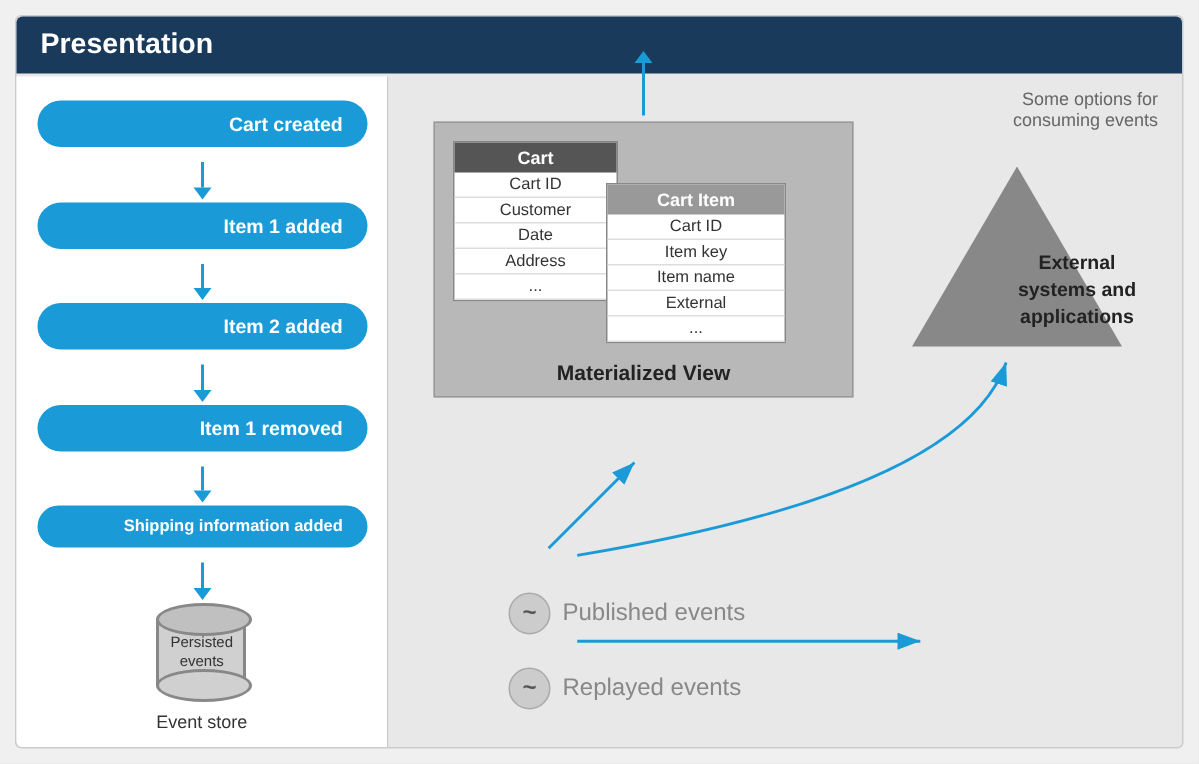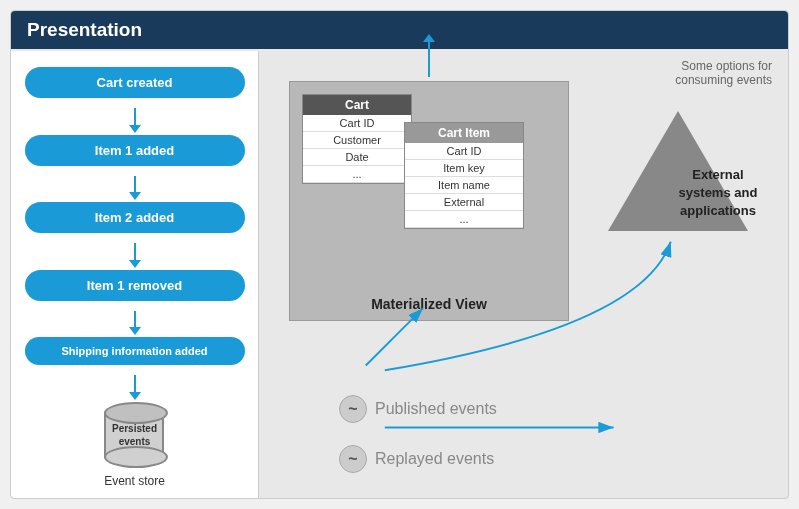--- a/index.html
+++ b/index.html
@@ -58,21 +58,21 @@
     }
 
     .event-pill {
       background: #1a9bd7;
       color: white;
       font-weight: bold;
       font-size: 13px;
       border-radius: 20px;
       padding: 8px 16px;
       width: 220px;
-      text-align: center;
+      text-align: right;
     }
 
     .arrow-down {
       width: 2px;
       background: #1a9bd7;
       height: 30px;
       margin: 2px auto;
       position: relative;
     }
     .arrow-down::after {
@@ -120,21 +120,21 @@
       bottom: -10px;
       left: -2px;
       width: 60px;
       height: 18px;
       background: #d0d0d0;
       border: 2px solid #888;
       border-radius: 50%;
     }
     .cylinder-label {
       font-size: 10px;
-      font-weight: bold;
+      font-weight: normal;
       color: #333;
       text-align: center;
       z-index: 1;
       line-height: 1.3;
     }
     .event-store-text {
       font-size: 12px;
       color: #333;
       margin-top: 14px;
       text-align: center;
@@ -158,21 +158,21 @@
       color: #666;
       text-align: right;
     }
 
     
     .mat-view-container {
       position: absolute;
       top: 30px;
       left: 30px;
       width: 280px;
-      height: 240px;
+      height: 184px;
       background: #b8b8b8;
       border: 1px solid #999;
       padding: 10px;
     }
 
     .mat-view-label {
       position: absolute;
       bottom: 8px;
       left: 0;
       right: 0;
@@ -375,20 +375,21 @@
 
     <div class="mat-view-container">
 
       <div class="arrow-up-mat"></div>
 
       <div class="cart-table">
         <div class="header-row">Cart</div>
         <div class="data-row">Cart ID</div>
         <div class="data-row">Customer</div>
         <div class="data-row">Date</div>
+        <div class="data-row">Address</div>
         <div class="data-row">...</div>
       </div>
 
       <div class="cart-item-table">
         <div class="header-row">Cart Item</div>
         <div class="data-row">Cart ID</div>
         <div class="data-row">Item key</div>
         <div class="data-row">Item name</div>
         <div class="data-row">External</div>
         <div class="data-row">...</div>

